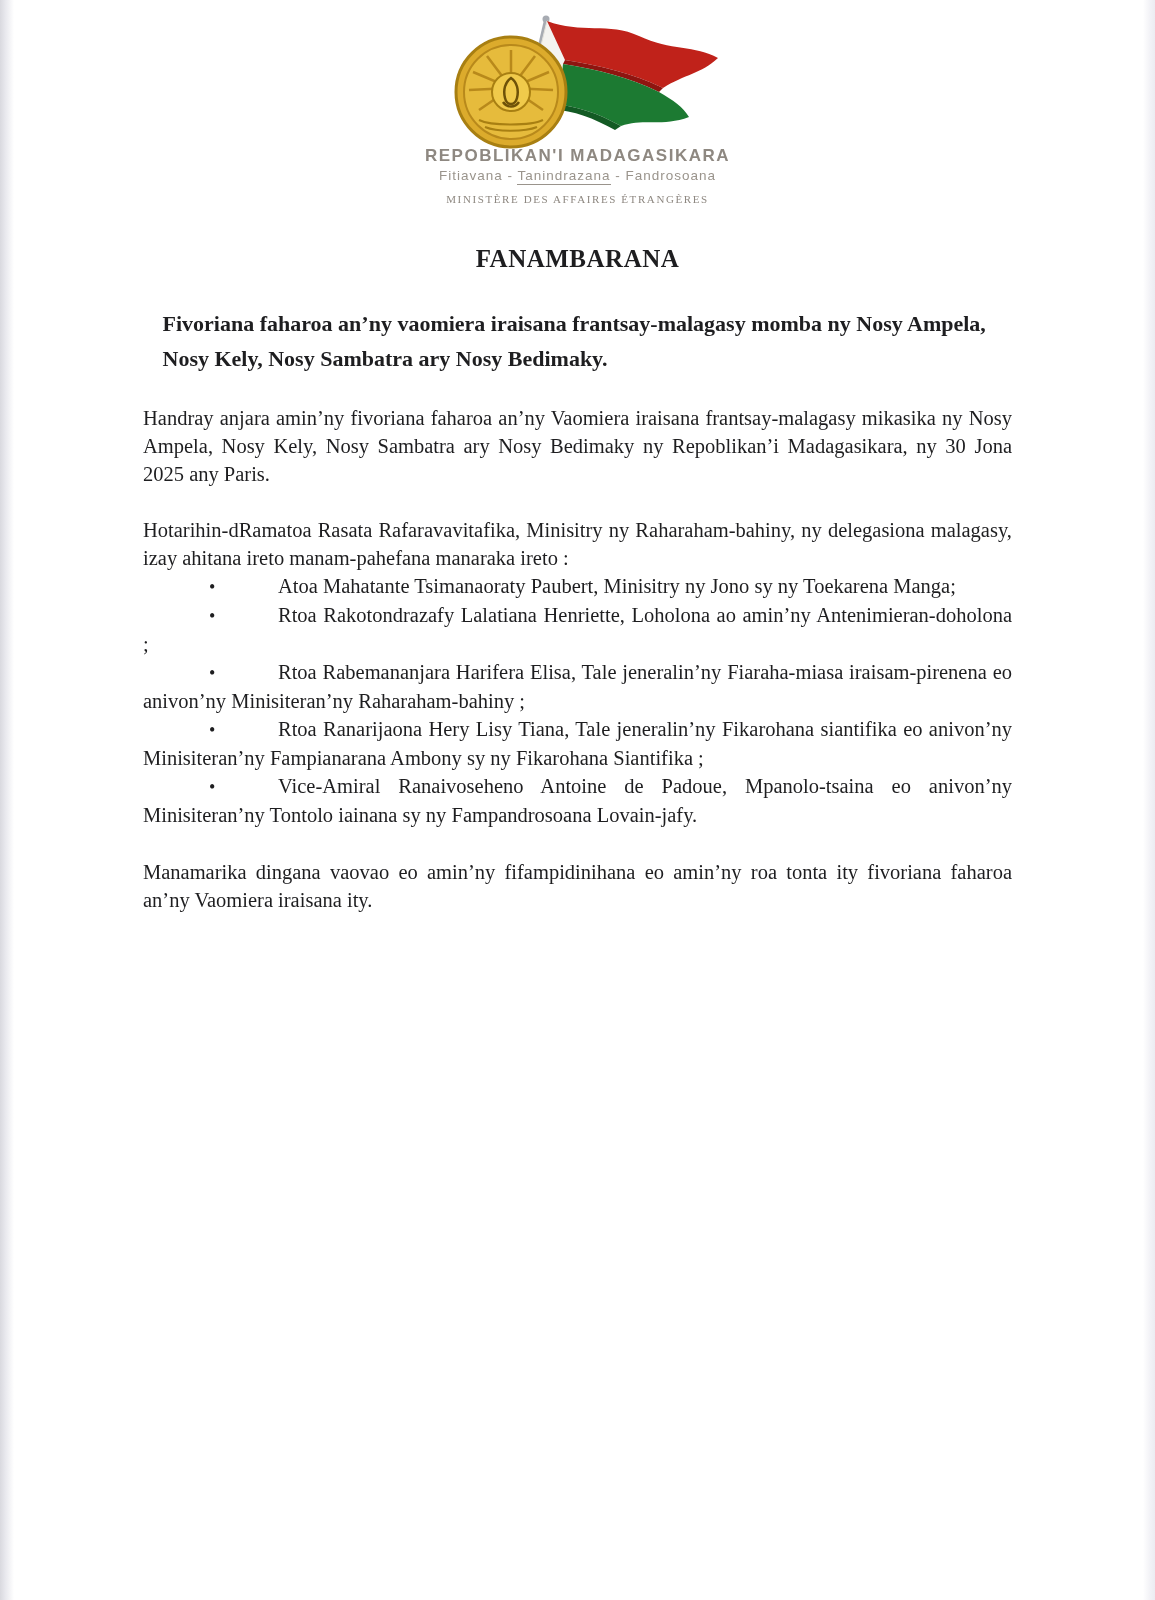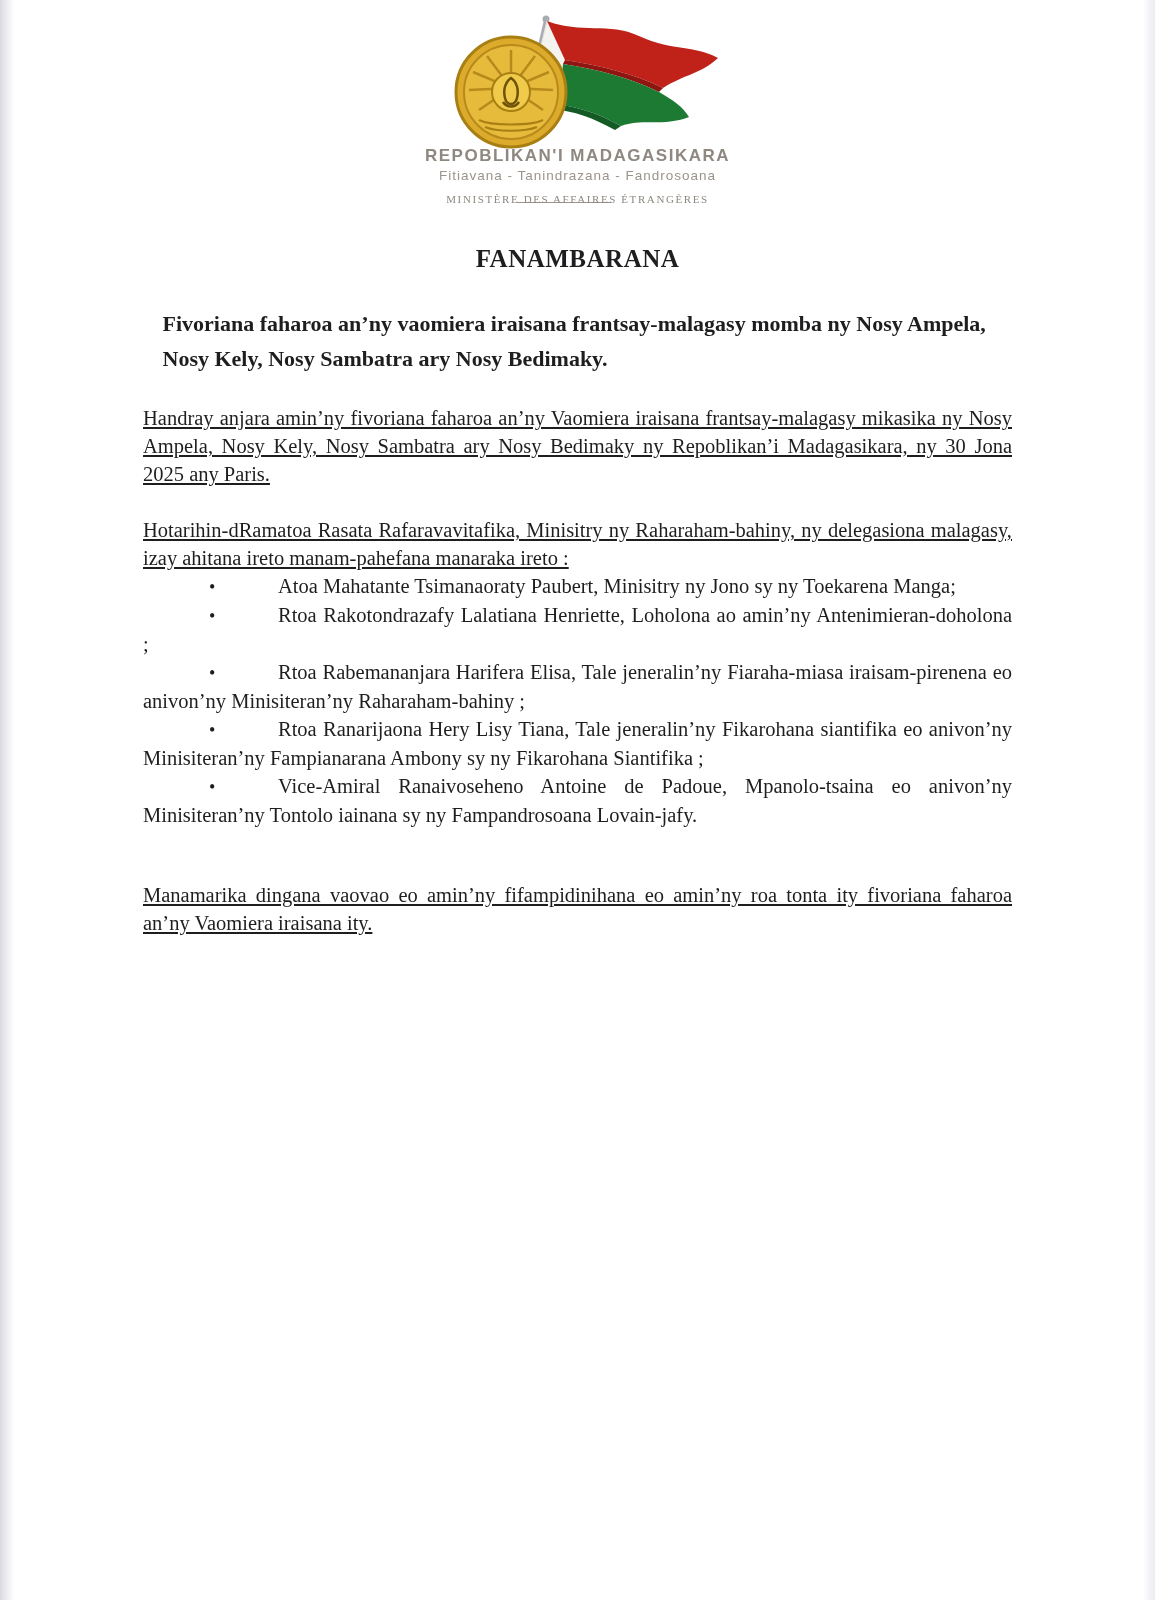--- a/index.html
+++ b/index.html
@@ -23,21 +23,21 @@
   .republic-name {
     font-family: "Liberation Sans", sans-serif;
     font-weight: bold; font-size: 17px; letter-spacing: 1.5px;
     color: #8e8881; line-height: 20px;
   }
   .motto {
     font-family: "Liberation Sans", sans-serif;
     font-size: 13.5px; letter-spacing: 1px;
     color: #9a948c; line-height: 17px; margin-top: 1px;
   }
-  .motto .underlined { border-bottom: 1.5px solid #9a948c; padding-bottom: 19px; }
+  .motto .underlined { border-bottom: 1.5px solid #9a948c; padding-bottom: 1px; }
   .ministry-name {
     font-family: Liberation Serif, serif;
     font-size: 11px; letter-spacing: 1.6px;
     color: #8e8881; line-height: 14px; margin-top: 8px;
   }
 
   
   .doc-title {
     margin: 38px 0 16px 0;
     text-align: center;
@@ -55,35 +55,34 @@
   
   .dateline {
     margin: 60px 0 0 0;
     font-size: 20.5px; line-height: 28px;
     text-align: left;
   }
   .para {
     margin: 28px 0 0 0;
     font-size: 20.5px; line-height: 28px;
     text-align: justify;
-    text-decoration: underline;
   }
   .delegation-list { margin: 0; }
   .bullet-item {
     margin: 0;
     font-size: 20.5px; line-height: 28px;
     text-align: justify;
   }
   .bullet-glyph {
     display: inline-block;
     width: 135px; padding-left: 66px;
     box-sizing: border-box;
     font-size: 18px;
   }
-  .closing { margin-top: 52px; }
+  .closing { margin-top: 29px; }
 </style>
 </head>
 <body>
 
 <div class="page-edge left"></div>
 <div class="page-edge right"></div>
 
 <div class="doc">
 
   <header class="letterhead">

